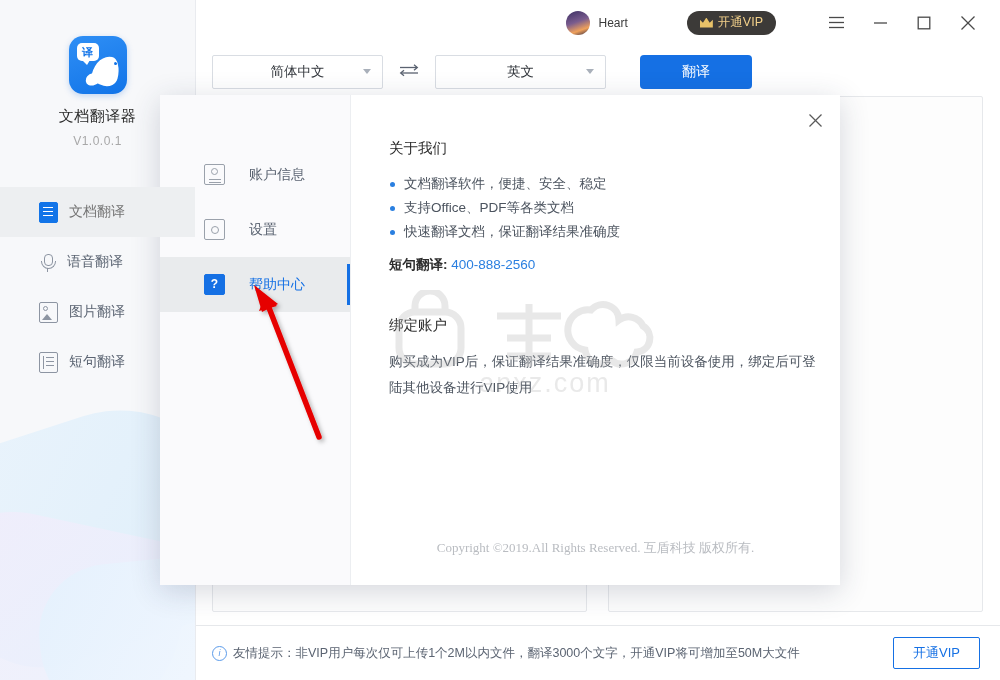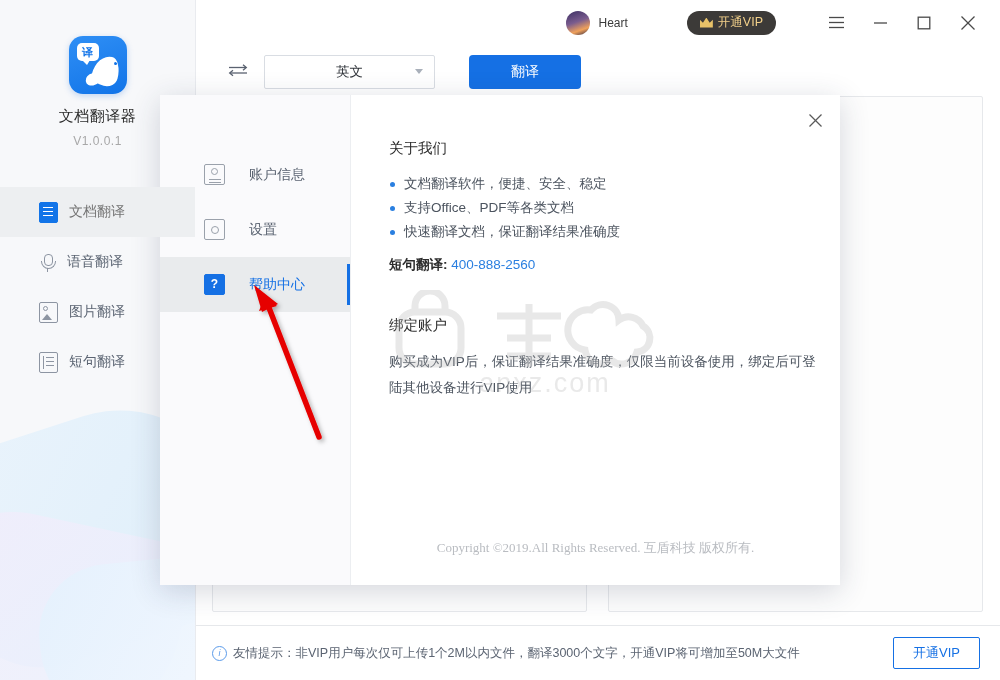--- a/index.html
+++ b/index.html
@@ -247,20 +247,24 @@
         <svg width="16" height="16" viewBox="0 0 16 16">
           <g stroke="#4a4a4a" stroke-width="1.3">
               <line x1="1.5" y1="1.5" x2="14.5" y2="14.5"></line>
           <line x1="14.5" y1="1.5" x2="1.5" y2="14.5"></line>
             </g>
           </svg>
       </div>
     </div>
 
     <div class="langbar">
+      <div class="sel">
+        <span>简体中文</span>
+        <span class="caret"></span>
+      </div>
       <div class="swap">
         <svg width="22" height="14" viewBox="0 0 22 14">
           <g stroke="#5a6270" stroke-width="1.3" fill="none">
             <path d="M2 4.5 H19"></path>
               <path d="M16 1.8 L19.3 4.5 L16 7.2"></path>
             <path d="M20 10 H3"></path>
               <path d="M6 7.3 L2.7 10 L6 12.7"></path>
             </g>
           </svg>
       </div>

